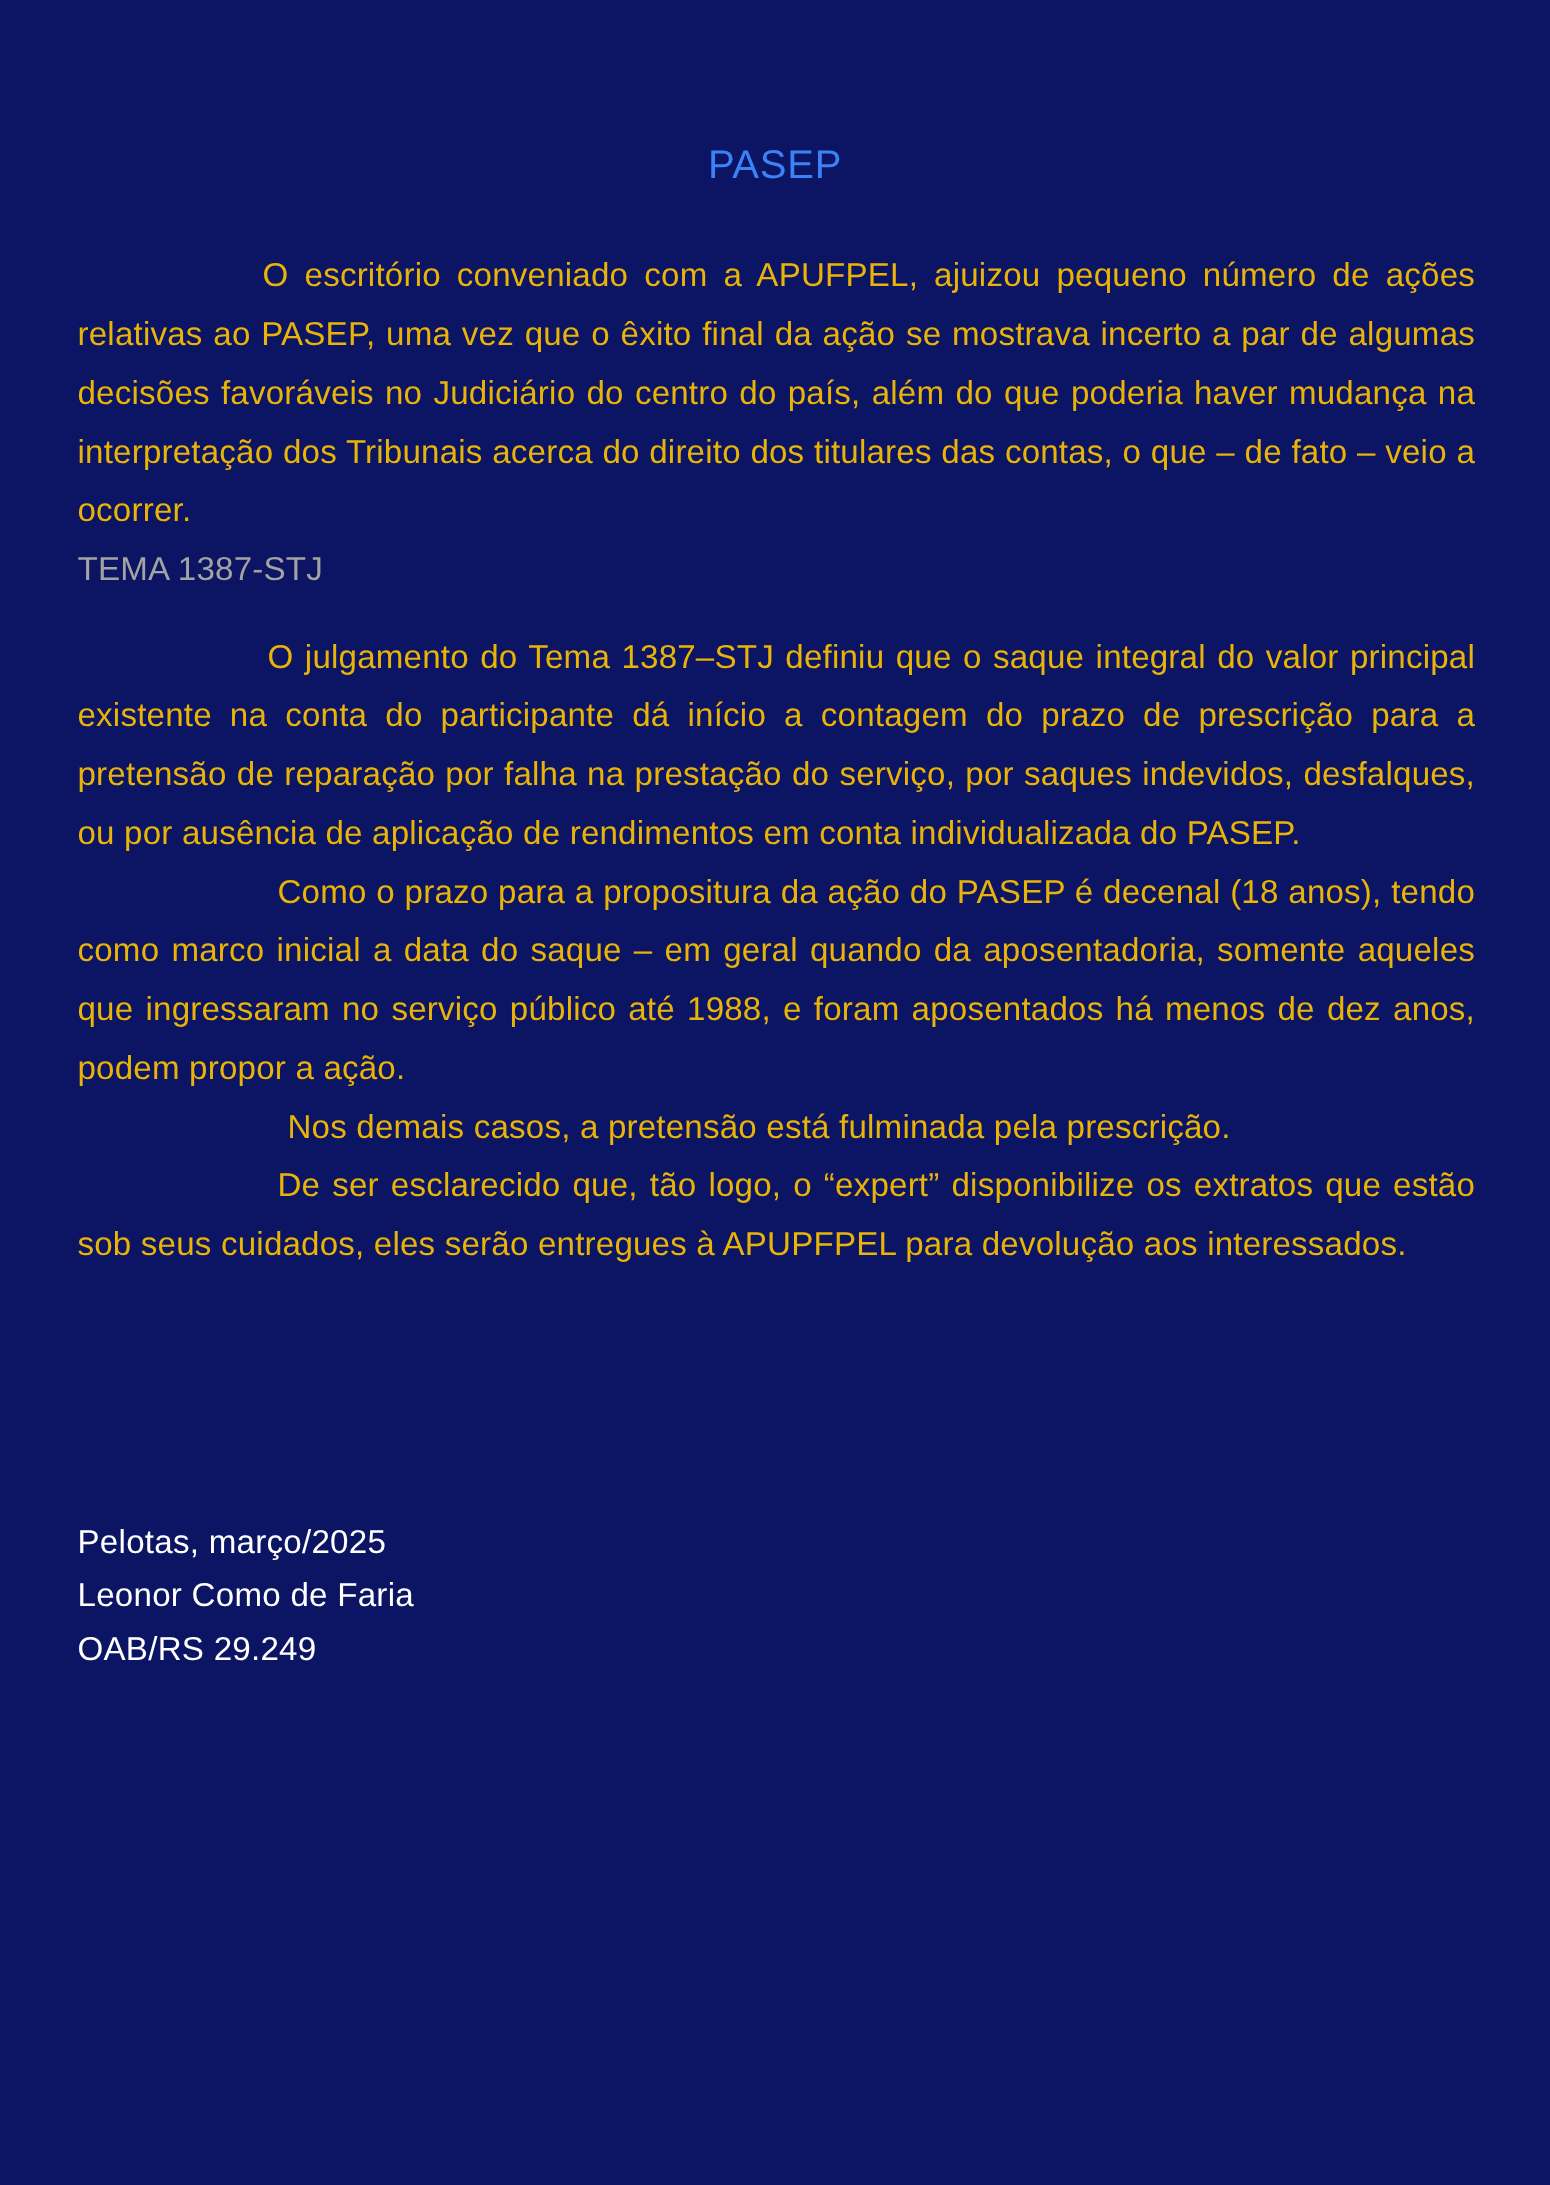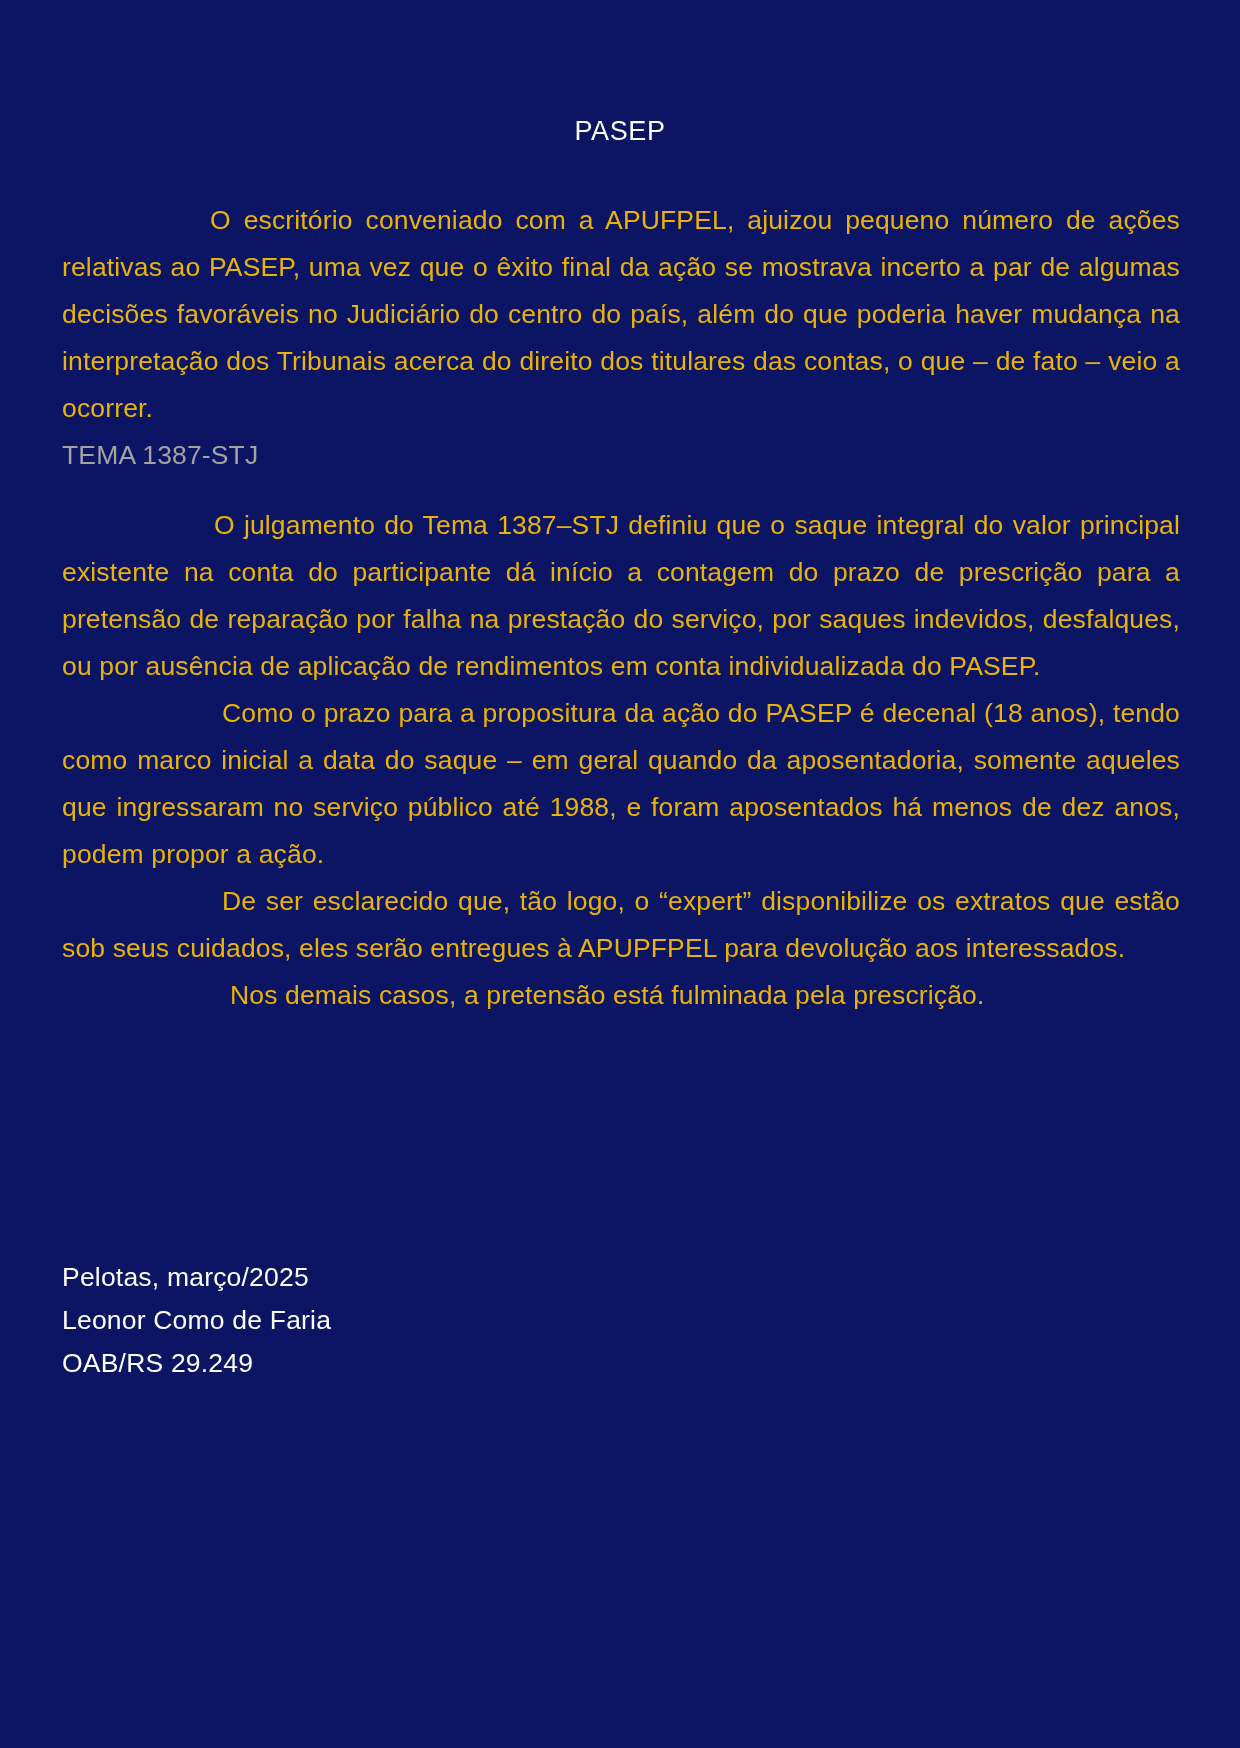--- a/index.html
+++ b/index.html
@@ -26,25 +26,25 @@
     overflow: hidden;
   }
 
   
   .heading-block {
     padding-top: 108px;
     text-align: center;
   }
 
   .heading-line {
-    font-size: 27px;
+    font-size: 32px;
     line-height: 47px;
     letter-spacing: 0.6px;
     font-weight: 400;
-    color: #ffffff;
+    color: #3b82f6;
   }
 
   
   .body-block {
     margin-top: 42px;
     padding-left: 62px;
     padding-right: 60px;
   }
 
   .para {
@@ -72,21 +72,21 @@
     line-height: 47px;
     letter-spacing: 0.15px;
     text-align: left;
     color: #a3a3a3;
   }
 
   
   .signature-block {
     position: absolute;
     left: 62px;
-    top: 1256px;
+    top: 1212px;
   }
 
   .sig-line {
     font-size: 26.5px;
     line-height: 43px;
     letter-spacing: 0.2px;
     color: #ffffff;
     text-align: left;
     white-space: nowrap;
   }
@@ -103,23 +103,23 @@
   <div class="body-block">
 
     <p class="para indent-1">O escritório conveniado com a APUFPEL, ajuizou pequeno número de ações relativas ao PASEP, uma vez que o êxito final da ação se mostrava incerto a par de algumas decisões favoráveis no Judiciário do centro do país, além do que poderia haver mudança na interpretação dos Tribunais acerca do direito dos titulares das contas, o que – de fato – veio a ocorrer.</p>
 
     <div class="label-line">TEMA 1387-STJ</div>
 
     <p class="para indent-2">O julgamento do Tema 1387–STJ definiu que o saque integral do valor principal existente na conta do participante dá início a contagem do prazo de prescrição para a pretensão de reparação por falha na prestação do serviço, por saques indevidos, desfalques, ou por ausência de aplicação de rendimentos em conta individualizada do PASEP.</p>
 
     <p class="para indent-3">Como o prazo para a propositura da ação do PASEP é decenal (18 anos), tendo como marco inicial a data do saque – em geral quando da aposentadoria, somente aqueles que ingressaram no serviço público até 1988, e foram aposentados há menos de dez anos, podem propor a ação.</p>
 
+    <p class="para indent-4 no-justify">Nos demais casos, a pretensão está fulminada pela prescrição.</p>
+
     <p class="para indent-3">De ser esclarecido que, tão logo, o “expert” disponibilize os extratos que estão sob seus cuidados, eles serão entregues à APUPFPEL para devolução aos interessados.</p>
-
-    <p class="para indent-4 no-justify">Nos demais casos, a pretensão está fulminada pela prescrição.</p>
 
   </div>
 
   <div class="signature-block">
     <div class="sig-line">Pelotas, março/2025</div>
     <div class="sig-line">Leonor Como de Faria</div>
     <div class="sig-line">OAB/RS 29.249</div>
   </div>
 
 </div>

